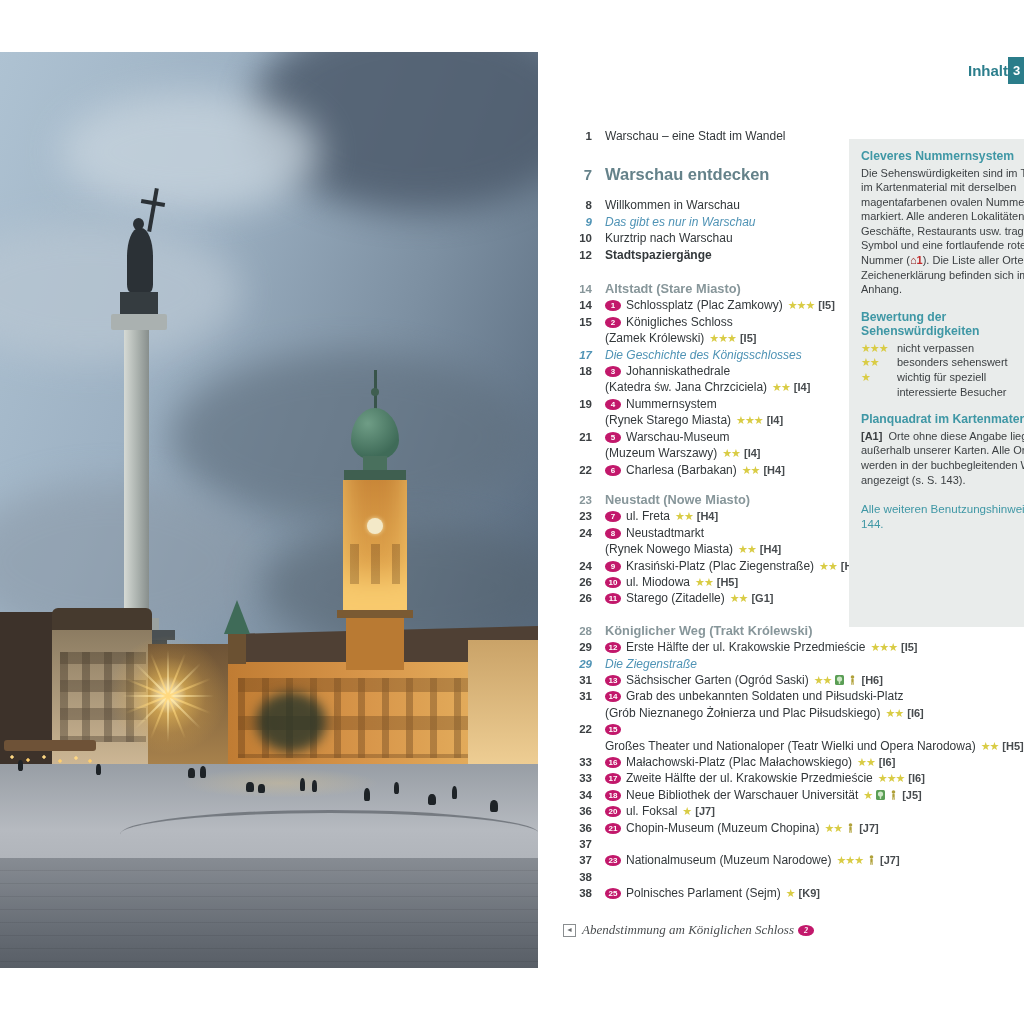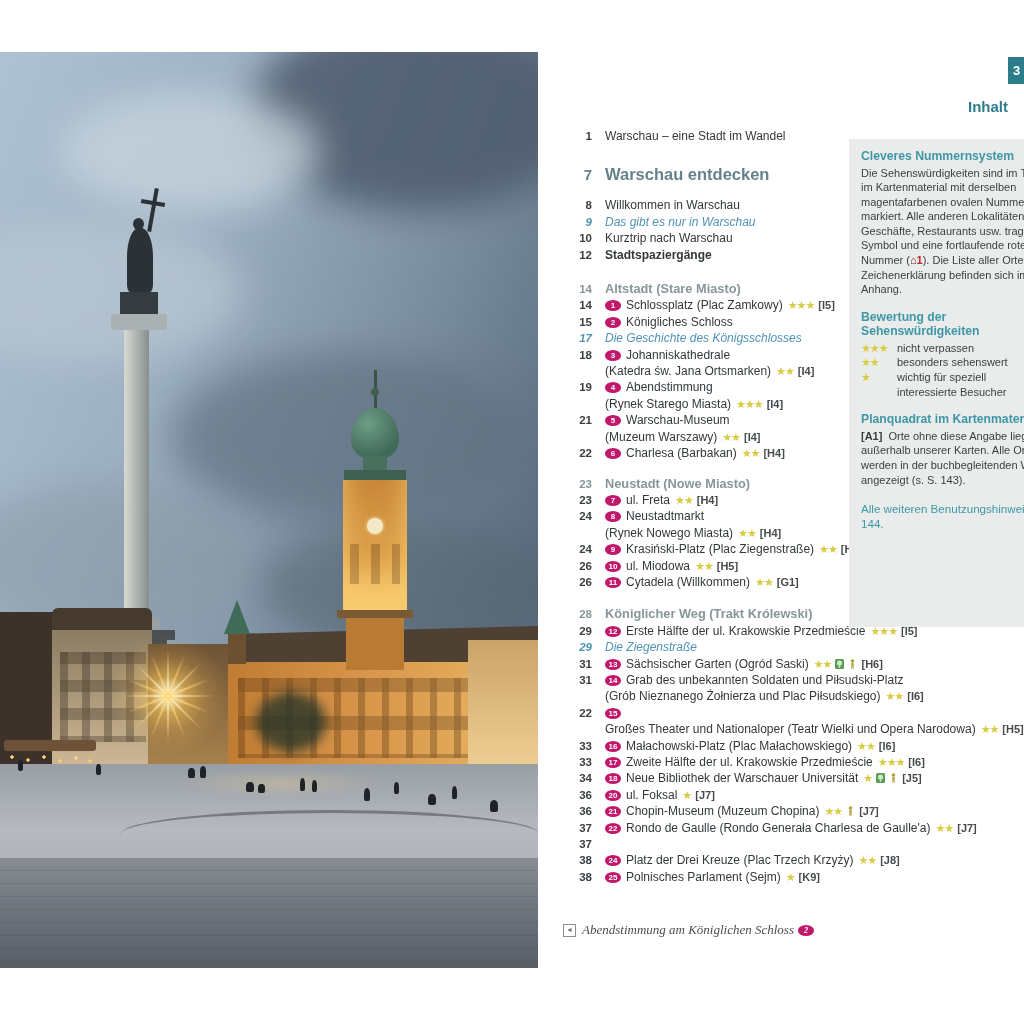--- a/index.html
+++ b/index.html
@@ -12,21 +12,21 @@
   .cloud{position:absolute;border-radius:50%;filter:blur(18px);}
   .abs{position:absolute;}
   
   .statue-part{background:#2b3136;position:absolute;}
   
   .person{position:absolute;background:#1e2327;border-radius:45% 45% 25% 25%;}
 
   
   #rightpage{position:absolute;left:548px;top:0;width:476px;height:1024px;}
   #inhalt-label{position:absolute;left:392px;top:62px;width:68px;text-align:right;
-    color:#2c7e8c;font-weight:700;font-size:15px;margin-top:36px;}
+    color:#2c7e8c;font-weight:700;font-size:15px;}
   #page-tab{position:absolute;left:460px;top:57px;width:30px;height:27px;background:#2b7d8a;
     color:#fff;font-weight:700;font-size:13px;line-height:27px;padding-left:5px;box-sizing:border-box;}
 
   
   #toc{position:absolute;left:14px;top:128px;width:462px;}
   .t-row{display:flex;align-items:baseline;line-height:16.4px;font-size:12px;color:#33383b;}
   .t-space{height:16px;}
   .t-space-sm{height:8px;}
   .t-space-md{height:18px;}
   .t-space-lg{height:14px;}
@@ -195,35 +195,39 @@
           <span><span class="txt">Altstadt (Stare Miasto)</span></span>
         </div>
         <div class="t-row">
           <span class="pg">14</span>
           <span><span class="oval">1</span><span class="txt">Schlossplatz (Plac Zamkowy)</span><span class="stars">★★★</span><span class="ref">[I5]</span></span>
         </div>
         <div class="t-row">
           <span class="pg">15</span>
           <span><span class="oval">2</span><span class="txt">Königliches Schloss</span></span>
         </div>
+        <div class="t-row">
+          <span class="pg"></span>
+          <span><span class="txt">(Zamek Królewski)</span><span class="stars">★★★</span><span class="ref">[I5]</span></span>
+        </div>
         <div class="t-row t-italic">
           <span class="pg">17</span>
           <span><span class="txt">Die Geschichte des Königsschlosses</span></span>
         </div>
         <div class="t-row">
           <span class="pg">18</span>
           <span><span class="oval">3</span><span class="txt">Johanniskathedrale</span></span>
         </div>
         <div class="t-row">
           <span class="pg"></span>
-          <span><span class="txt">(Katedra św. Jana Ortsmarken)</span><span class="stars">★★</span><span class="ref">[I4]</span></span>
+          <span><span class="txt">(Katedra św. Jana Chrzciciela)</span><span class="stars">★★</span><span class="ref">[I4]</span></span>
         </div>
         <div class="t-row">
           <span class="pg">19</span>
-          <span><span class="oval">4</span><span class="txt">Abendstimmung</span></span>
+          <span><span class="oval">4</span><span class="txt">Nummernsystem</span></span>
         </div>
         <div class="t-row">
           <span class="pg"></span>
           <span><span class="txt">(Rynek Starego Miasta)</span><span class="stars">★★★</span><span class="ref">[I4]</span></span>
         </div>
         <div class="t-row">
           <span class="pg">21</span>
           <span><span class="oval">5</span><span class="txt">Warschau-Museum</span></span>
         </div>
         <div class="t-row">
@@ -254,21 +258,21 @@
         <div class="t-row">
           <span class="pg">24</span>
           <span><span class="oval">9</span><span class="txt">Krasiński-Platz (Plac Ziegenstraße)</span><span class="stars">★★</span><span class="ref">[H4]</span></span>
         </div>
         <div class="t-row">
           <span class="pg">26</span>
           <span><span class="oval">10</span><span class="txt">ul. Miodowa</span><span class="stars">★★</span><span class="ref">[H5]</span></span>
         </div>
         <div class="t-row">
           <span class="pg">26</span>
-          <span><span class="oval">11</span><span class="txt">Cytadela (Willkommen)</span><span class="stars">★★</span><span class="ref">[G1]</span></span>
+          <span><span class="oval">11</span><span class="txt">Starego (Zitadelle)</span><span class="stars">★★</span><span class="ref">[G1]</span></span>
         </div>
         <div class="t-space"></div>
         <div class="t-row t-section">
           <span class="pg">28</span>
           <span><span class="txt">Königlicher Weg (Trakt Królewski)</span></span>
         </div>
         <div class="t-row">
           <span class="pg">29</span>
           <span><span class="oval">12</span><span class="txt">Erste Hälfte der ul. Krakowskie Przedmieście</span><span class="stars">★★★</span><span class="ref">[I5]</span></span>
         </div>
@@ -330,28 +334,32 @@
           <span class="pg">36</span>
           <span><span class="oval">21</span><span class="txt">Chopin-Museum (Muzeum Chopina)</span><span class="stars">★★</span><svg width="9" height="10" class="mini-icon">
               <circle cx="4.5" cy="2" r="1.8" fill="#b0a13a"></circle>
               <rect x="3.3" y="3.8" width="2.4" height="3.6" rx="1" fill="#b0a13a"></rect>
               <rect x="3.3" y="7.2" width="1" height="2.6" fill="#b0a13a"></rect>
               <rect x="4.7" y="7.2" width="1" height="2.6" fill="#b0a13a"></rect>
             </svg><span class="ref">[J7]</span></span>
         </div>
         <div class="t-row">
           <span class="pg">37</span>
-          <span><span class="oval">22</span><span class="txt">Rondo de Gaulle (Rondo Generała Charlesa de Gaulle'a)</span><span class="stars">★★</span><span class="ref">[J7]</span></span>
         </div>
         <div class="t-row">
           <span class="pg">37</span>
+          <span><span class="oval">23</span><span class="txt">Nationalmuseum (Muzeum Narodowe)</span><span class="stars">★★★</span><svg width="9" height="10" class="mini-icon">
+              <circle cx="4.5" cy="2" r="1.8" fill="#b0a13a"></circle>
+              <rect x="3.3" y="3.8" width="2.4" height="3.6" rx="1" fill="#b0a13a"></rect>
+              <rect x="3.3" y="7.2" width="1" height="2.6" fill="#b0a13a"></rect>
+              <rect x="4.7" y="7.2" width="1" height="2.6" fill="#b0a13a"></rect>
+            </svg><span class="ref">[J7]</span></span>
         </div>
         <div class="t-row">
           <span class="pg">38</span>
-          <span><span class="oval">24</span><span class="txt">Platz der Drei Kreuze (Plac Trzech Krzyży)</span><span class="stars">★★</span><span class="ref">[J8]</span></span>
         </div>
         <div class="t-row">
           <span class="pg">38</span>
           <span><span class="oval">25</span><span class="txt">Polnisches Parlament (Sejm)</span><span class="stars">★</span><span class="ref">[K9]</span></span>
         </div>
       </div>
 
     <div id="caption">
       <span class="arrowbox">◄</span>
       <span>Abendstimmung am Königlichen Schloss</span>

